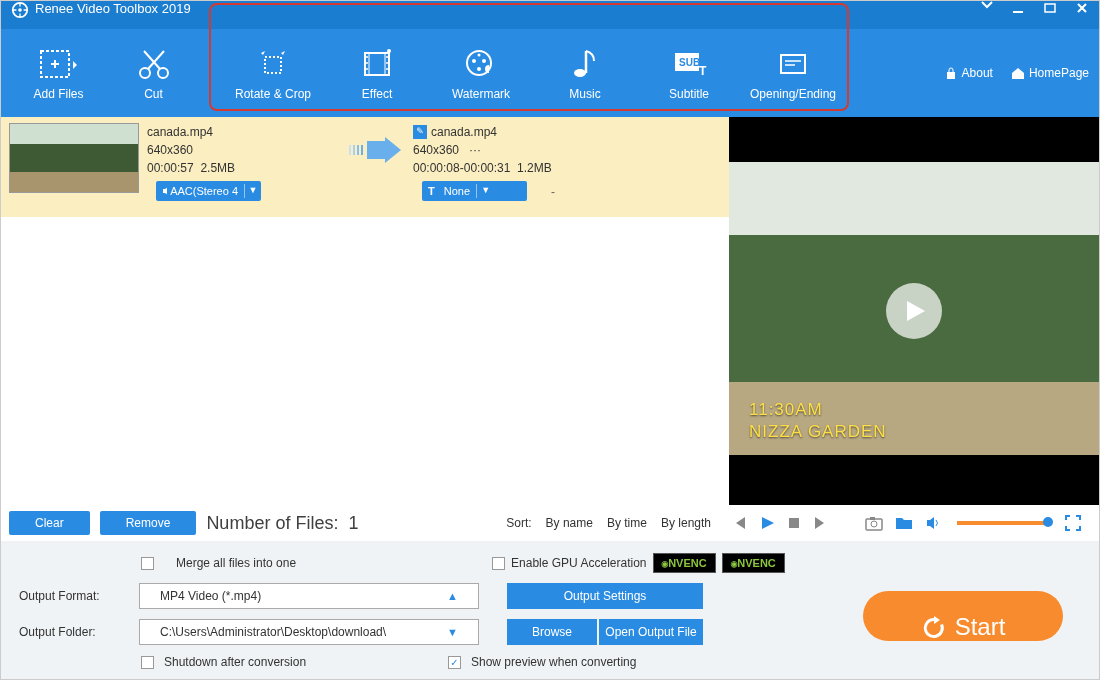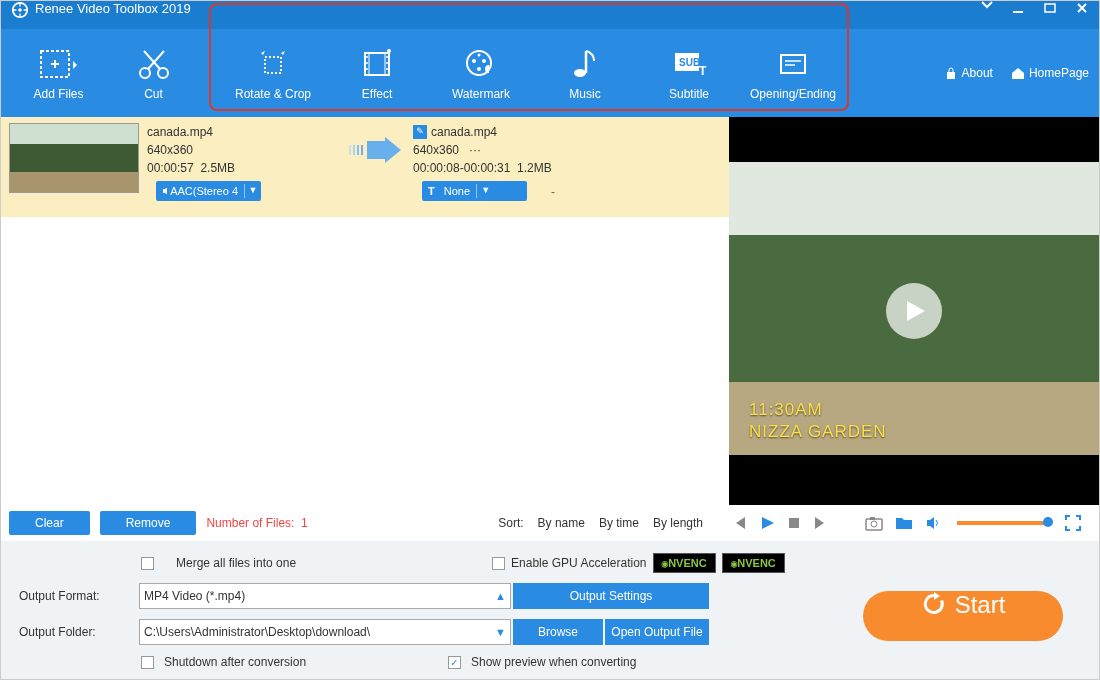--- a/index.html
+++ b/index.html
@@ -34,42 +34,42 @@
 .pill .plabel { padding: 0 6px; display: flex; align-items: center; gap: 3px; white-space: nowrap; overflow: hidden; }
 .pill .pdrop { width: 18px; border-left: 1px solid rgba(255,255,255,0.5); text-align: center; font-size: 9px; }
 .pill-audio { width: 105px; }
 .pill-text { width: 105px; }
 .dash-col { width: 40px; text-align: center; font-size: 12px; color: #666; padding-top: 2px; }
 .preview { width: 370px; background: #000; position: relative; display: flex; align-items: center; justify-content: center; }
 .preview-img { position: absolute; inset: 0; }
 .preview-trees { position: absolute; left: 0; right: 0; top: 45px; bottom: 50px; background: linear-gradient(to bottom, #e0e8e0 0%, #e0e8e0 25%, #4a6b3f 25%, #4a6b3f 75%, #b8a882 75%); }
 .play-overlay { position: absolute; left: 50%; top: 50%; transform: translate(-50%,-50%); width: 56px; height: 56px; border-radius: 50%; background: rgba(255,255,255,0.7); display: flex; align-items: center; justify-content: center; cursor: pointer; }
 .overlay-text { position: absolute; left: 20px; bottom: 62px; color: #fde047; font-size: 17px; font-weight: normal; text-shadow: 0 1px 2px rgba(0,0,0,0.6); letter-spacing: 1px; line-height: 1.3; }
-.control-strip { height: 36px; background: #fff; display: flex; align-items: center; padding: 0 8px; gap: 8px; }
+.control-strip { height: 36px; background: #fff; display: flex; align-items: center; padding: 0 8px; }
 .ctrl-left { display: flex; align-items: center; gap: 10px; flex: 1; }
 .btn-blue { height: 24px; padding: 0 26px; background: #2a8be2; color: #fff; font-size: 12px; border: none; border-radius: 2px; cursor: pointer; }
-.ctrl-text { font-size: 12px; color: #ef4444; }
+.ctrl-text { font-size: 18px; color: #404040; }
 .sort-opts { font-size: 12px; color: #333; display: flex; gap: 14px; margin-right: 10px; }
 .sort-opts span { cursor: pointer; }
 .player-ctrl { width: 370px; display: flex; align-items: center; gap: 12px; padding: 0 10px; }
 .pc-icon { color: #888; cursor: pointer; }
 .pc-icon.active { color: #2a8be2; }
 .vol-slider { flex: 1; height: 4px; background: #f78b2e; position: relative; margin: 0 4px; }
 .vol-slider::after { content: ''; position: absolute; right: -4px; top: -4px; width: 10px; height: 10px; border-radius: 50%; background: #2a8be2; }
 .bottom { height: 144px; background: #f0f3f5; padding: 12px 18px; position: relative; }
 .row { display: flex; align-items: center; margin-bottom: 10px; font-size: 12px; color: #333; }
 .check { width: 13px; height: 13px; border: 1px solid #999; margin-right: 6px; display: inline-flex; align-items: center; justify-content: center; background: #fff; }
 .check.checked::after { content: '✓'; font-size: 10px; color: #2a8be2; }
 .row-label { width: 120px; }
-.select-box { width: 372px; height: 26px; border: 1px solid #aaa; background: #fff; display: flex; align-items: center; padding: 0 4px; font-size: 12px; justify-content: space-between; margin-right: 2px; cursor: pointer; }
+.select-box { width: 340px; height: 26px; border: 1px solid #aaa; background: #fff; display: flex; align-items: center; padding: 0 20px; font-size: 12px; justify-content: space-between; margin-right: 28px; cursor: pointer; }
 .select-box .arrow { color: #2a8be2; font-size: 11px; }
 .btn-bluebig { height: 26px; background: #2a8be2; color: #fff; font-size: 12px; border: none; padding: 0 20px; cursor: pointer; }
 .gpu-badge { height: 20px; padding: 0 8px; background: #000; color: #8cc63f; font-size: 11px; font-weight: bold; display: inline-flex; align-items: center; border: 1px solid #555; margin-left: 6px; font-family: monospace; }
 .gpu-badge.nv { color: #8cc63f; }
-.start-btn { position: absolute; right: 36px; top: 50px; width: 200px; height: 50px; background: #f78b2e; border-radius: 25px; display: flex; align-items: flex-start; justify-content: center; color: #fff; font-size: 24px; gap: 8px; cursor: pointer; }
+.start-btn { position: absolute; right: 36px; top: 50px; width: 200px; height: 50px; background: #f78b2e; border-radius: 25px; display: flex; align-items: flex-end; justify-content: center; color: #fff; font-size: 24px; gap: 8px; cursor: pointer; }
 .row1 { margin-left: 122px; display: flex; align-items: center; gap: 16px; }
 .gpurow { margin-left: 180px; display: flex; align-items: center; }
 svg { display: block; }
 </style>
 </head>
 <body>
 
 <div class="titlebar">
   <svg class="logo" viewBox="0 0 20 20">
       <circle cx="10" cy="10" r="8" fill="none" stroke="#fff" stroke-width="2"></circle>

